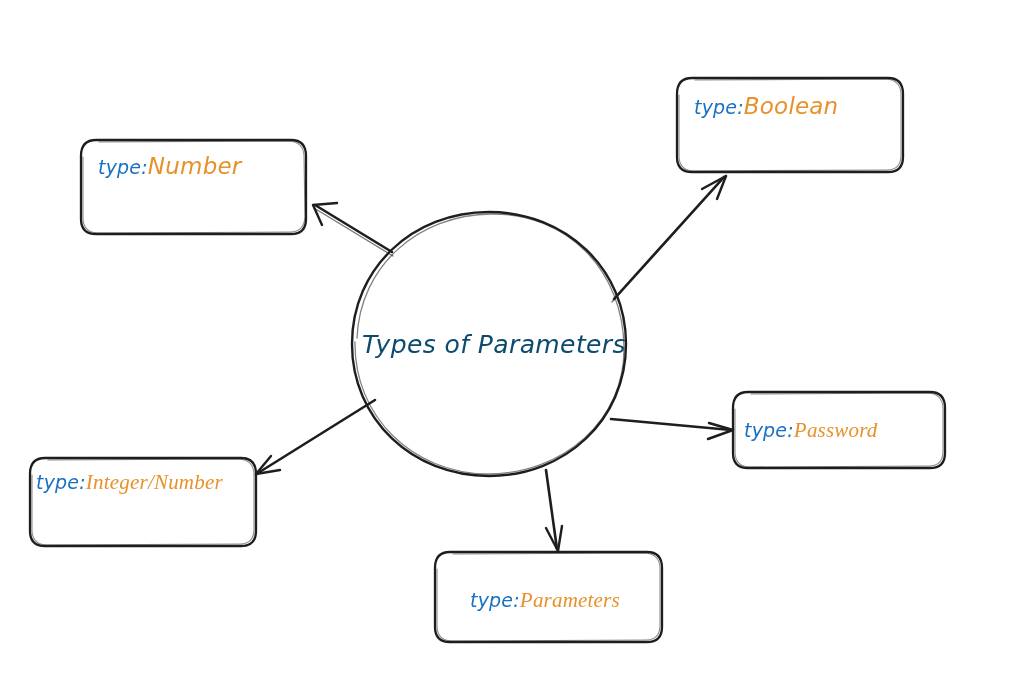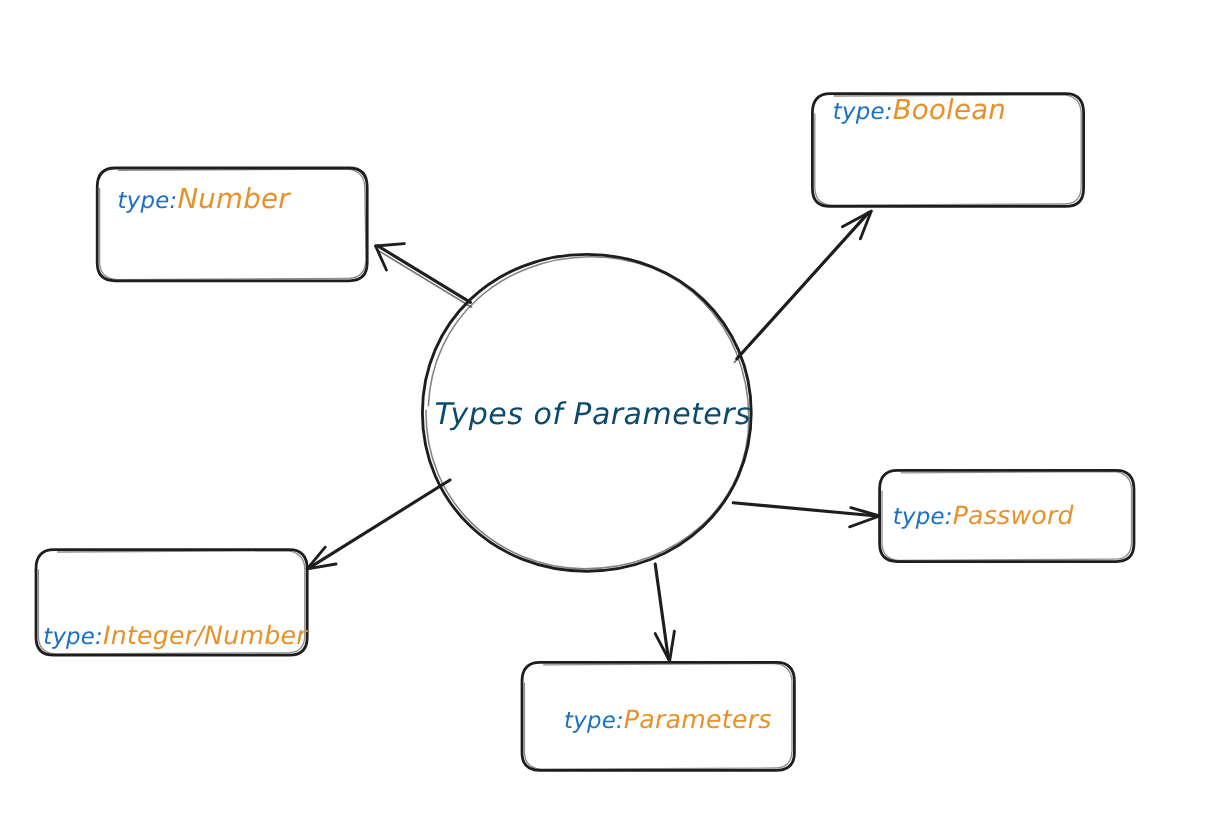--- a/index.html
+++ b/index.html
@@ -35,20 +35,21 @@
   }
   .val {
     color: #e8912a;
     font-size: 23px;
     font-family: "DejaVu Sans", sans-serif;
     font-style: italic;
     letter-spacing: 0.2px;
   }
   .val-sm {
     font-size: 21px;
+    font-family: Liberation Serif, serif;
   }
   .center-label {
     position: absolute;
     color: #0c4a6e;
     font-size: 25px;
     font-family: "DejaVu Sans", sans-serif;
     font-style: italic;
     white-space: nowrap;
     letter-spacing: 0.4px;
     pointer-events: none;
@@ -130,25 +131,25 @@
     <path d="M 558 551 L 562 526" fill="none" stroke="#1e1e1e" stroke-width="2.4" stroke-linecap="round"></path>
   </g>
 </svg>
 
 <div class="center-label" style="left:362px; top:330px;">Types of Parameters</div>
 
 <div class="node-label" style="left:98px; top:153px;">
   <span class="key">type:</span><span class="val">Number</span>
 </div>
 
-<div class="node-label" style="left:694px; top:79px;">
+<div class="node-label" style="left:694px; top:93px;">
   <span class="key">type:</span><span class="val">Boolean</span>
 </div>
 
-<div class="node-label" style="left:36px; top:470px;margin-top:48px;">
+<div class="node-label" style="left:36px; top:470px;">
   <span class="key">type:</span><span class="val val-sm">Integer/Number</span>
 </div>
 
 <div class="node-label" style="left:744px; top:418px;">
   <span class="key">type:</span><span class="val val-sm">Password</span>
 </div>
 
 <div class="node-label" style="left:470px; top:588px;">
   <span class="key">type:</span><span class="val val-sm">Parameters</span>
 </div>

